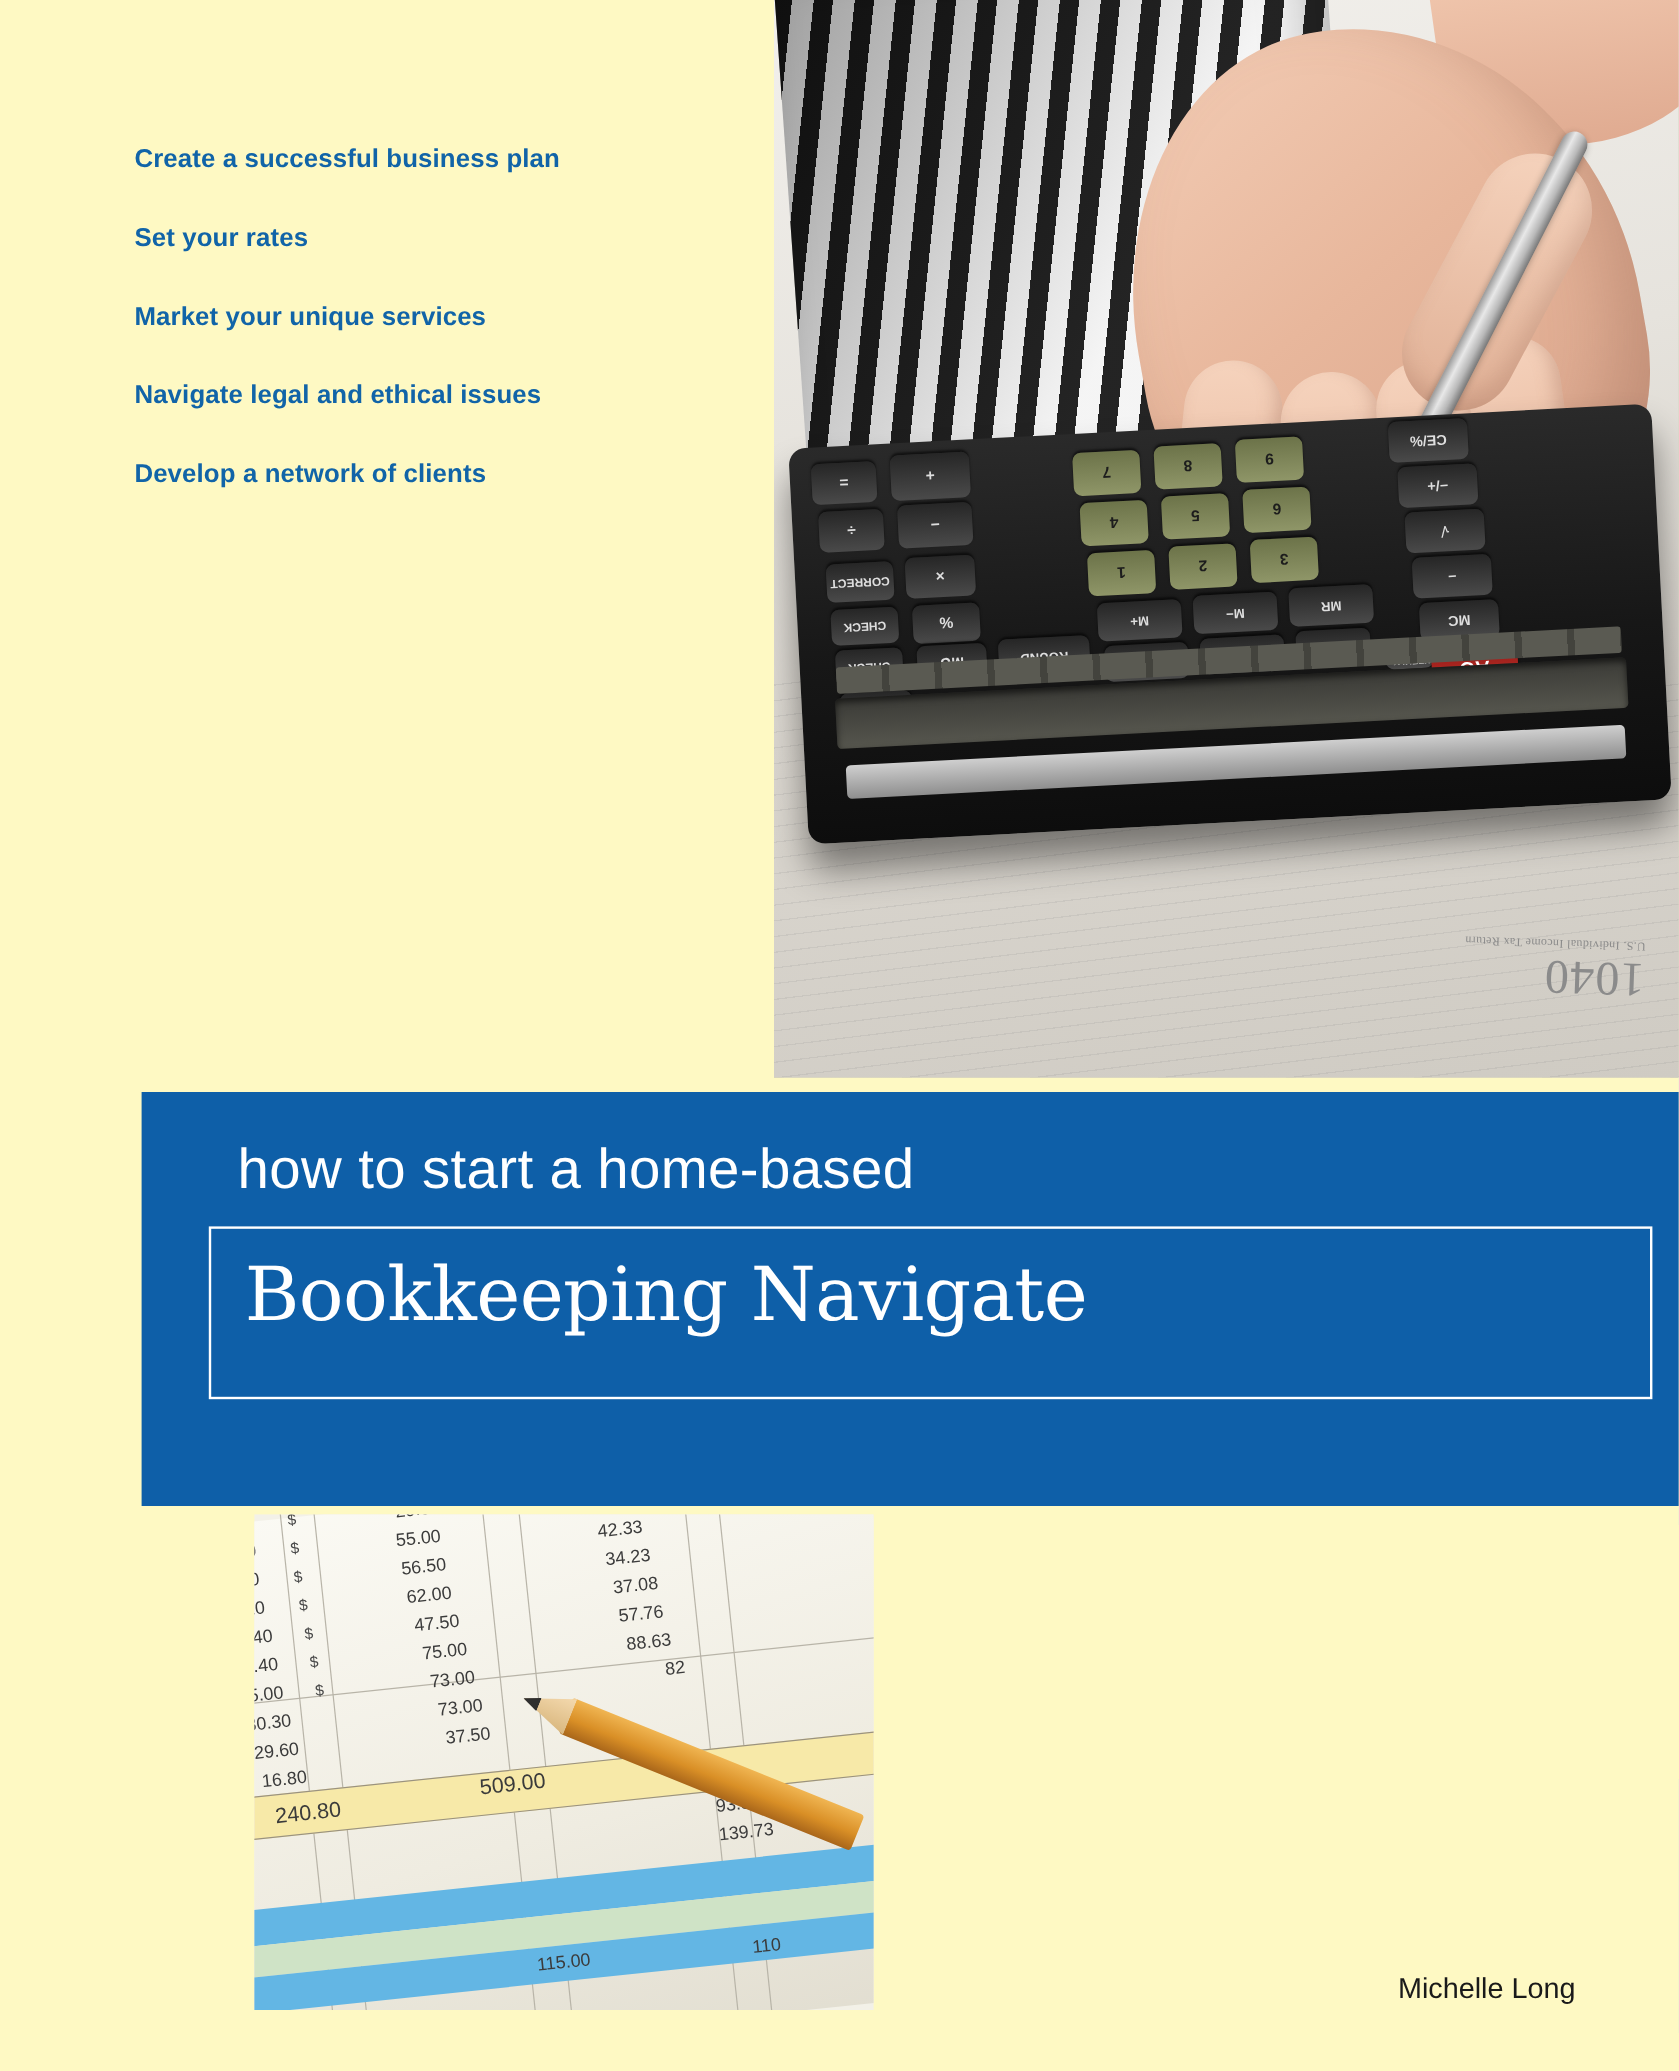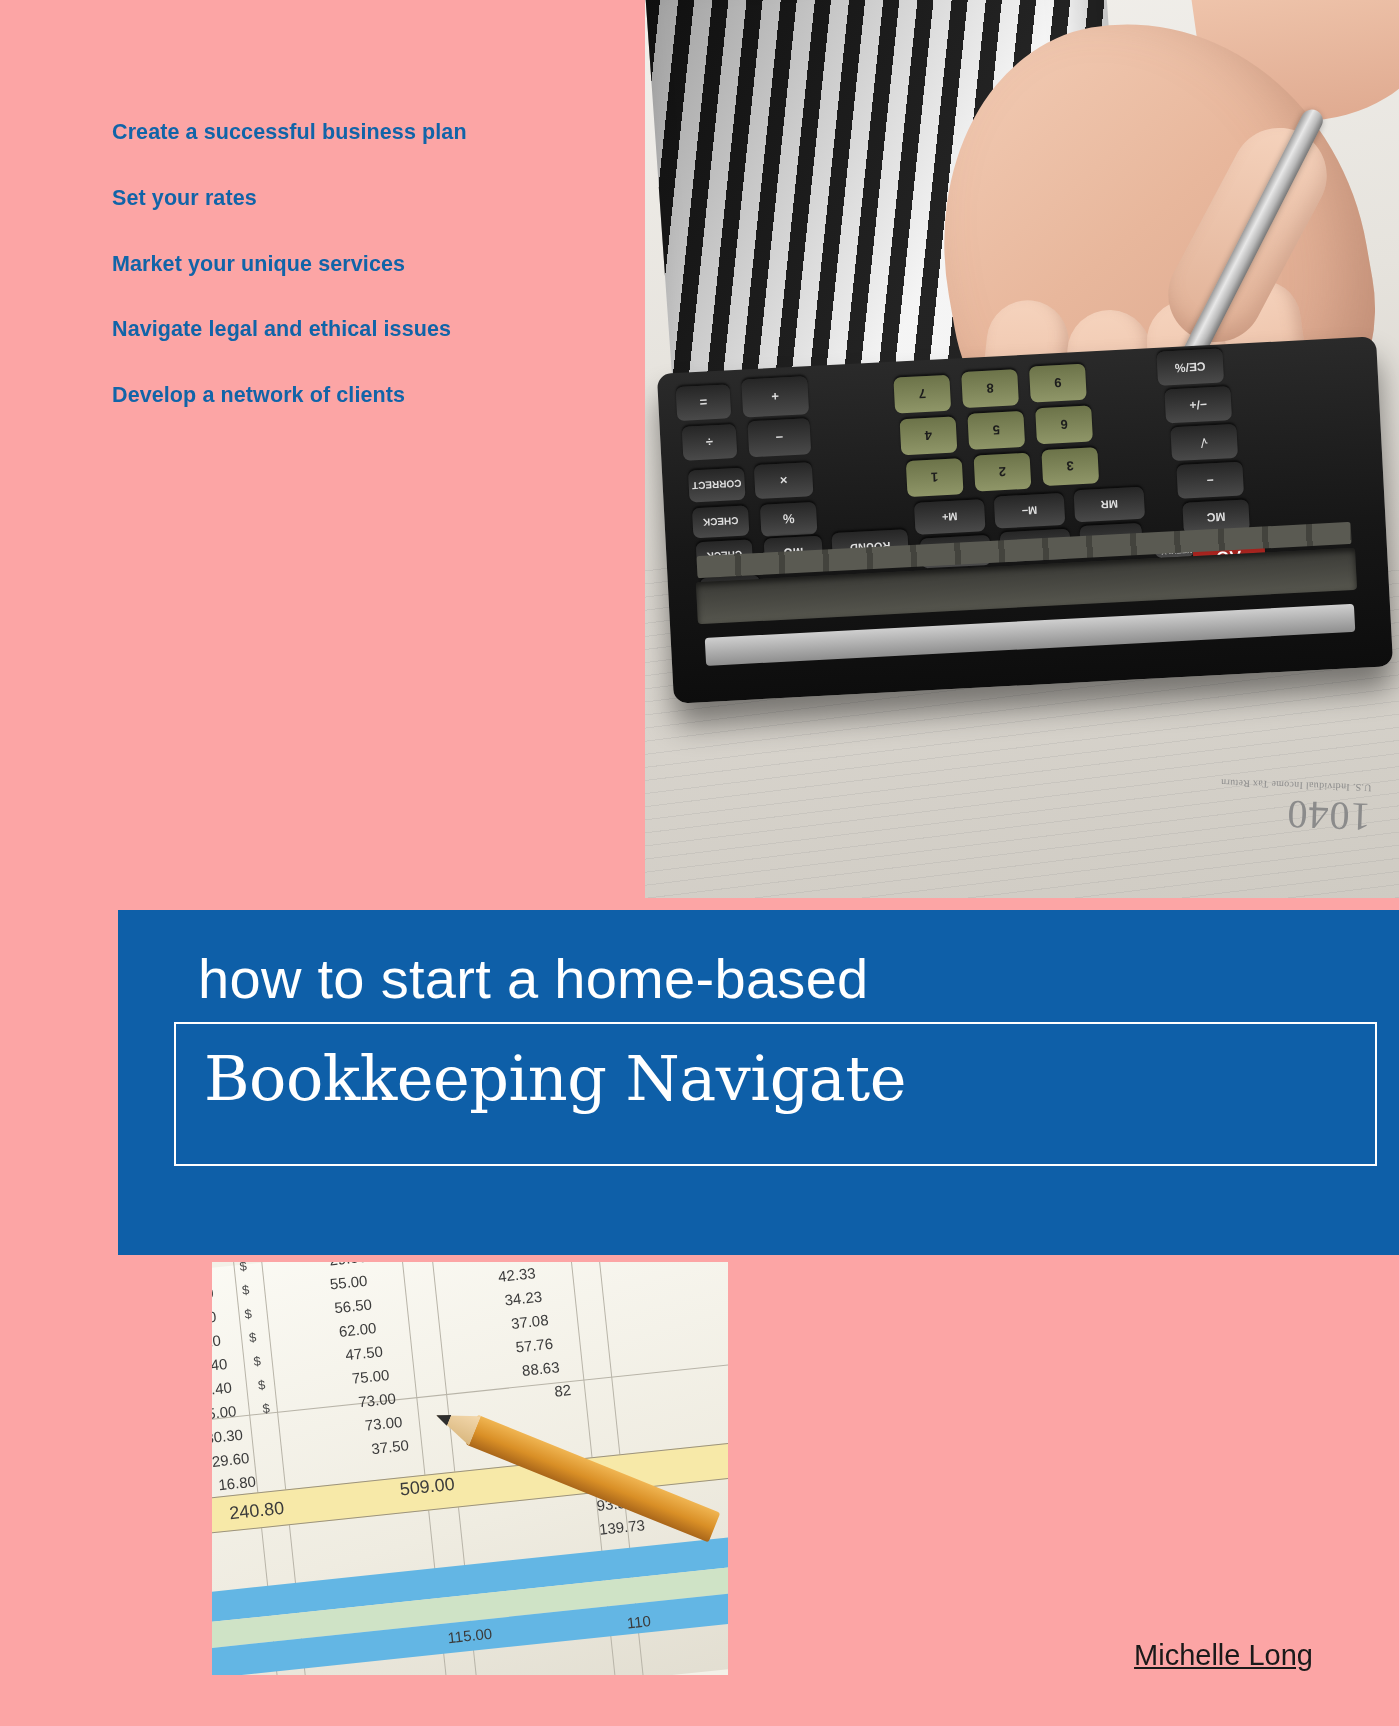--- a/index.html
+++ b/index.html
@@ -11,21 +11,21 @@
     height: 1726px;
     background: #dceddd;
     font-family: "Liberation Sans", sans-serif;
     overflow: hidden;
     position: relative;
   }
 
   .cover {
     position: absolute;
     inset: 0;
-    background: #fca5a5;
+    background: #fef9c3;
   }
 
   
   .bullets {
     position: absolute;
     left: 112px;
     top: 120px;
     width: 470px;
   }
   .bullet {
@@ -242,21 +242,21 @@
     top: 910px;
     width: 1281px;
     height: 345px;
     background: #0e5fa8;
   }
   .title-small {
     position: absolute;
     left: 80px;
     top: 36px;
     color: #ffffff;
-    font-size: 56px;
+    font-size: 47px;
     letter-spacing: 0.3px;
   }
   .title-box {
     position: absolute;
     left: 56px;
     top: 112px;
     right: 22px;
     height: 140px;
     border: 2px solid #ffffff;
   }
@@ -355,23 +355,22 @@
     width: 14px; height: 12px;
     background: #2e2e2e;
     clip-path: polygon(0 50%, 100% 0, 100% 100%);
   }
 
   
   .author {
     position: absolute;
     right: 86px;
     bottom: 54px;
-    font-size: 29px;
+    font-size: 24px;
     color: #1a1a1a;
-    text-decoration: underline;
   }
 </style>
 </head>
 <body>
 
 <div class="cover">
 
   <div class="bullets">
     <div class="bullet">Create a successful business plan</div>
     <div class="bullet">Set your rates</div>

